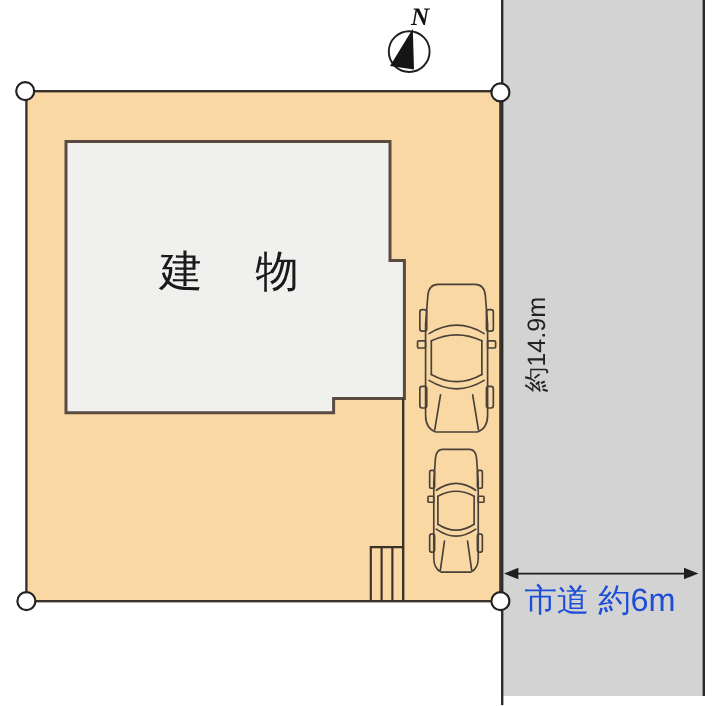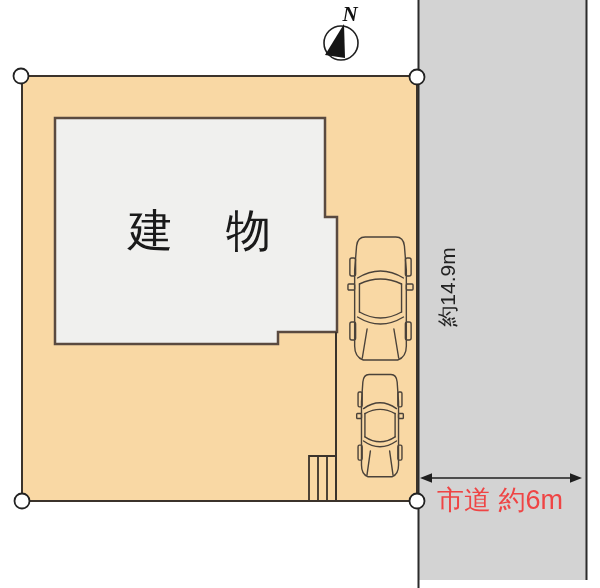--- a/index.html
+++ b/index.html
@@ -7,30 +7,30 @@
     position:relative;
     width:600px;height:588px;
     background:#ffffff;
     overflow:hidden;
     font-family:"Liberation Sans","DejaVu Sans",sans-serif;
   }
   .plan-svg{position:absolute;left:0;top:0;z-index:1;}
   .label{position:absolute;z-index:2;color:#1f1f1f;line-height:1.1;white-space:nowrap;}
   .building-label{
     left:128px;top:206px;width:130px;
-    font-size:45px;letter-spacing:4px;text-align:center;color:#1a1a1a;
+    font-size:36px;letter-spacing:4px;text-align:center;color:#1a1a1a;
   }
   .frontage-label{
     left:392px;top:276px;width:110px;height:22px;
     font-size:21px;text-align:center;color:#222222;
     transform:rotate(-90deg);
   }
   .road-label{
     left:430px;top:486px;width:140px;
-    font-size:27px;text-align:center;color:#ef4444;
+    font-size:27px;text-align:center;color:#1d4ed8;
   }
 </style>
 </head>
 <body>
 
 <div class="canvas">
 
   <svg class="plan-svg" width="600" height="588" viewBox="0 0 600 588">
 
     <defs>

